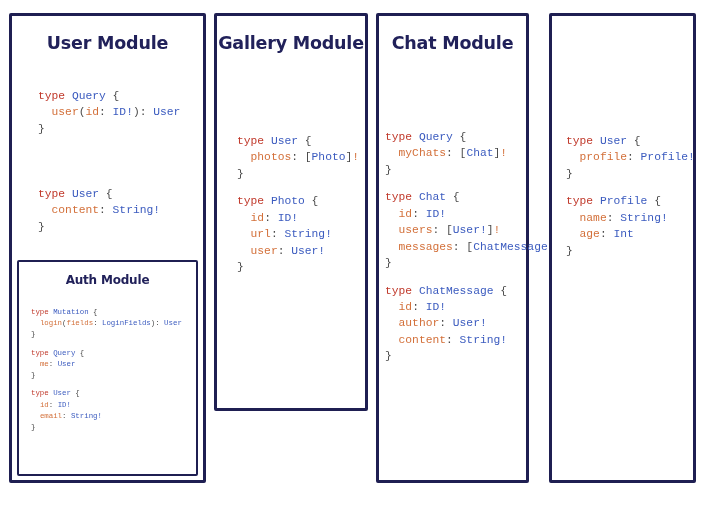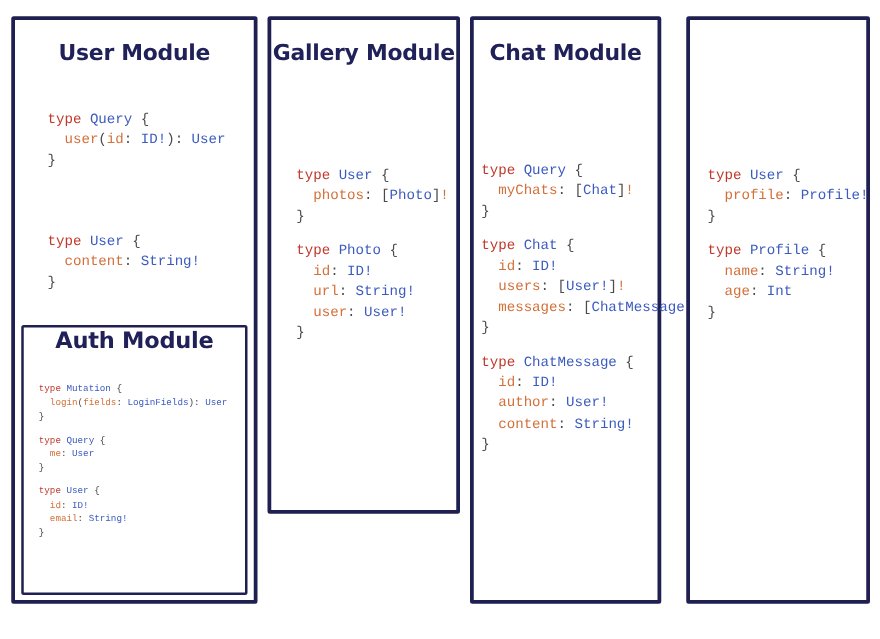--- a/index.html
+++ b/index.html
@@ -55,21 +55,22 @@
     color: #21215a;
     font-weight: 700;
     letter-spacing: -0.2px;
     font-family: "DejaVu Sans", "Liberation Sans", sans-serif;
   }
   .title-lg {
     font-size: 17.5px;
     margin-top: 17px;
   }
   .title-sm {
-    font-size: 18px;
+    font-size: 12px;
+    margin-top: 11px;
   }
 
   
   .code {
     font-family: Liberation Mono, monospace;
     white-space: pre;
     color: #4b4b4b;
     line-height: 1.45;
   }
   .code-md { font-size: 11.3px; }

